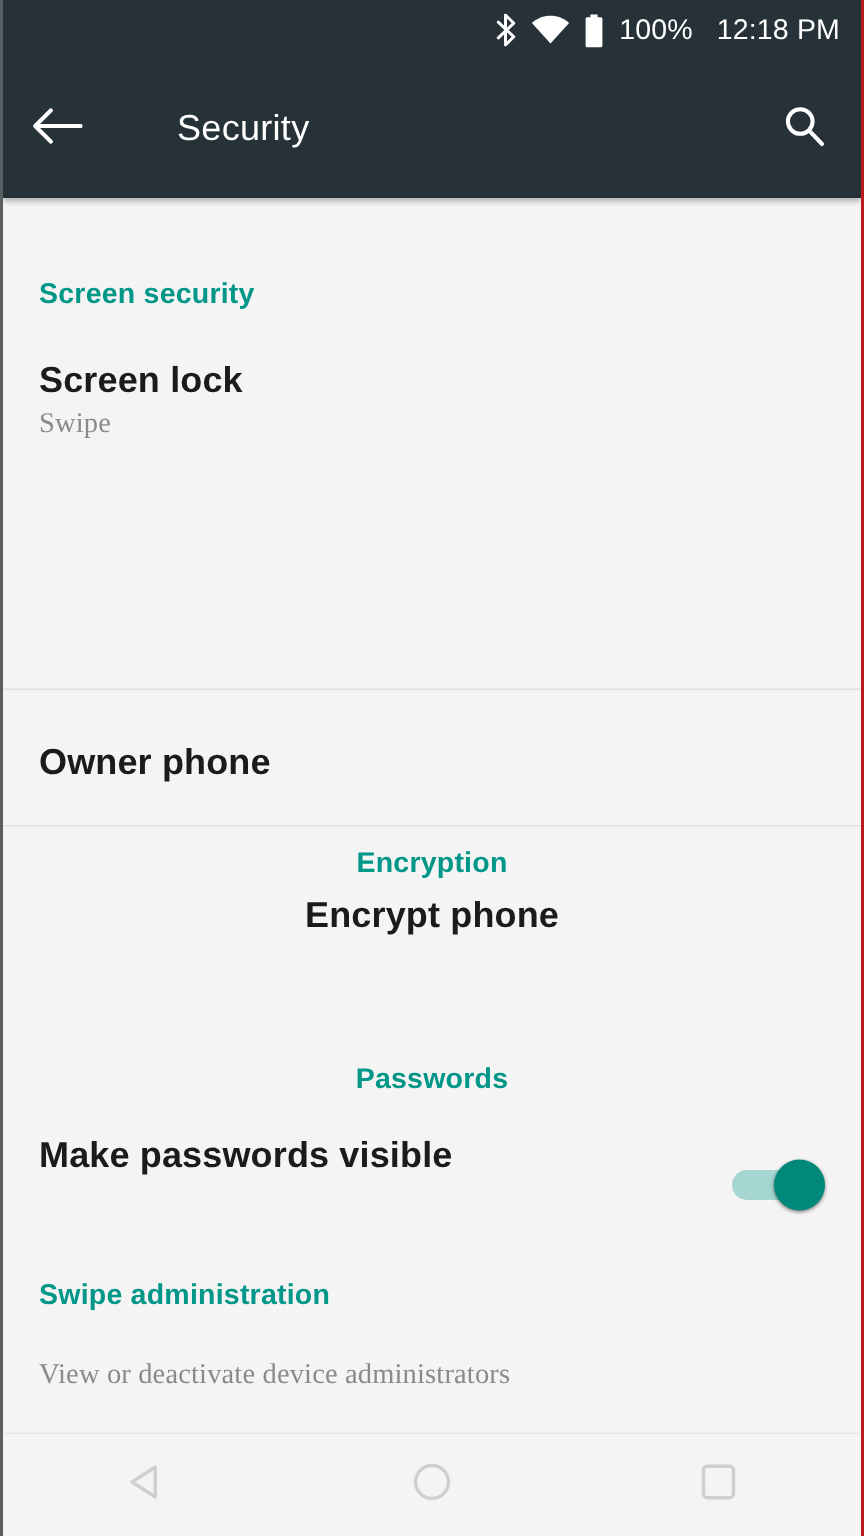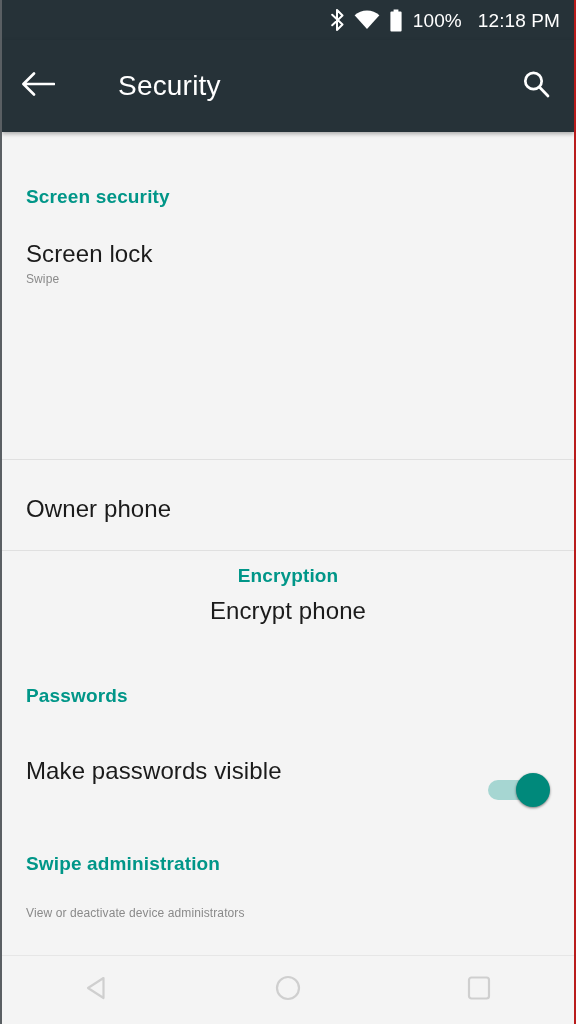--- a/index.html
+++ b/index.html
@@ -67,21 +67,21 @@
   }
   .toolbar .nav-back {
     width: 72px;
     height: 92px;
     display: flex;
     align-items: center;
     justify-content: center;
   }
   .toolbar .title {
     color: #ffffff;
-    font-size: 28px;
+    font-size: 24px;
     font-weight: 400;
     margin-left: 44px;
     letter-spacing: 0.2px;
   }
   .toolbar .spacer { flex: 1 1 auto; }
   .toolbar .search-btn {
     width: 76px;
     height: 92px;
     display: flex;
     align-items: center;
@@ -104,29 +104,30 @@
     letter-spacing: 0.15px;
   }
 
   .pref {
     padding: 0 24px;
     position: relative;
   }
   .pref .ptitle {
     color: #1b1b1b;
     font-size: 24px;
-    font-weight: 400;
+    font-weight: 700;
     letter-spacing: 0.1px;
   }
   .pref .psum {
     color: #8a8a8a;
-    font-size: 12px;
+    font-size: 19px;
     font-weight: 400;
     margin-top: 4px;
     letter-spacing: 0.1px;
+    font-family: Liberation Serif, serif;
   }
   .pref.disabled .ptitle { color: #d2d2d2; }
   .pref.disabled .psum  { color: #dcdcdc; }
 
   .divider {
     height: 1px;
     background: #e0e0e0;
     width: 100%;
   }
 
@@ -242,21 +243,21 @@
 
     <div class="divider abs" style="top:388px;"></div>
 
 
     <div class="group-header abs" style="top:403px;text-align:center;">Encryption</div>
 
     <div class="pref abs" style="top:435px; height:56px;text-align:center;">
       <div class="ptitle">Encrypt phone</div>
     </div>
 
-    <div class="group-header abs" style="top:523px;">Passwords</div>
+    <div class="group-header abs" style="top:547px;text-align:center;">Passwords</div>
 
     <div class="pref abs" style="top:595px; height:66px;">
       <div class="ptitle">Make passwords visible</div>
       <div class="switch">
         <div class="track"></div>
         <div class="thumb"></div>
       </div>
     </div>
 
     <div class="group-header abs" style="top:691px;">Swipe administration</div>

